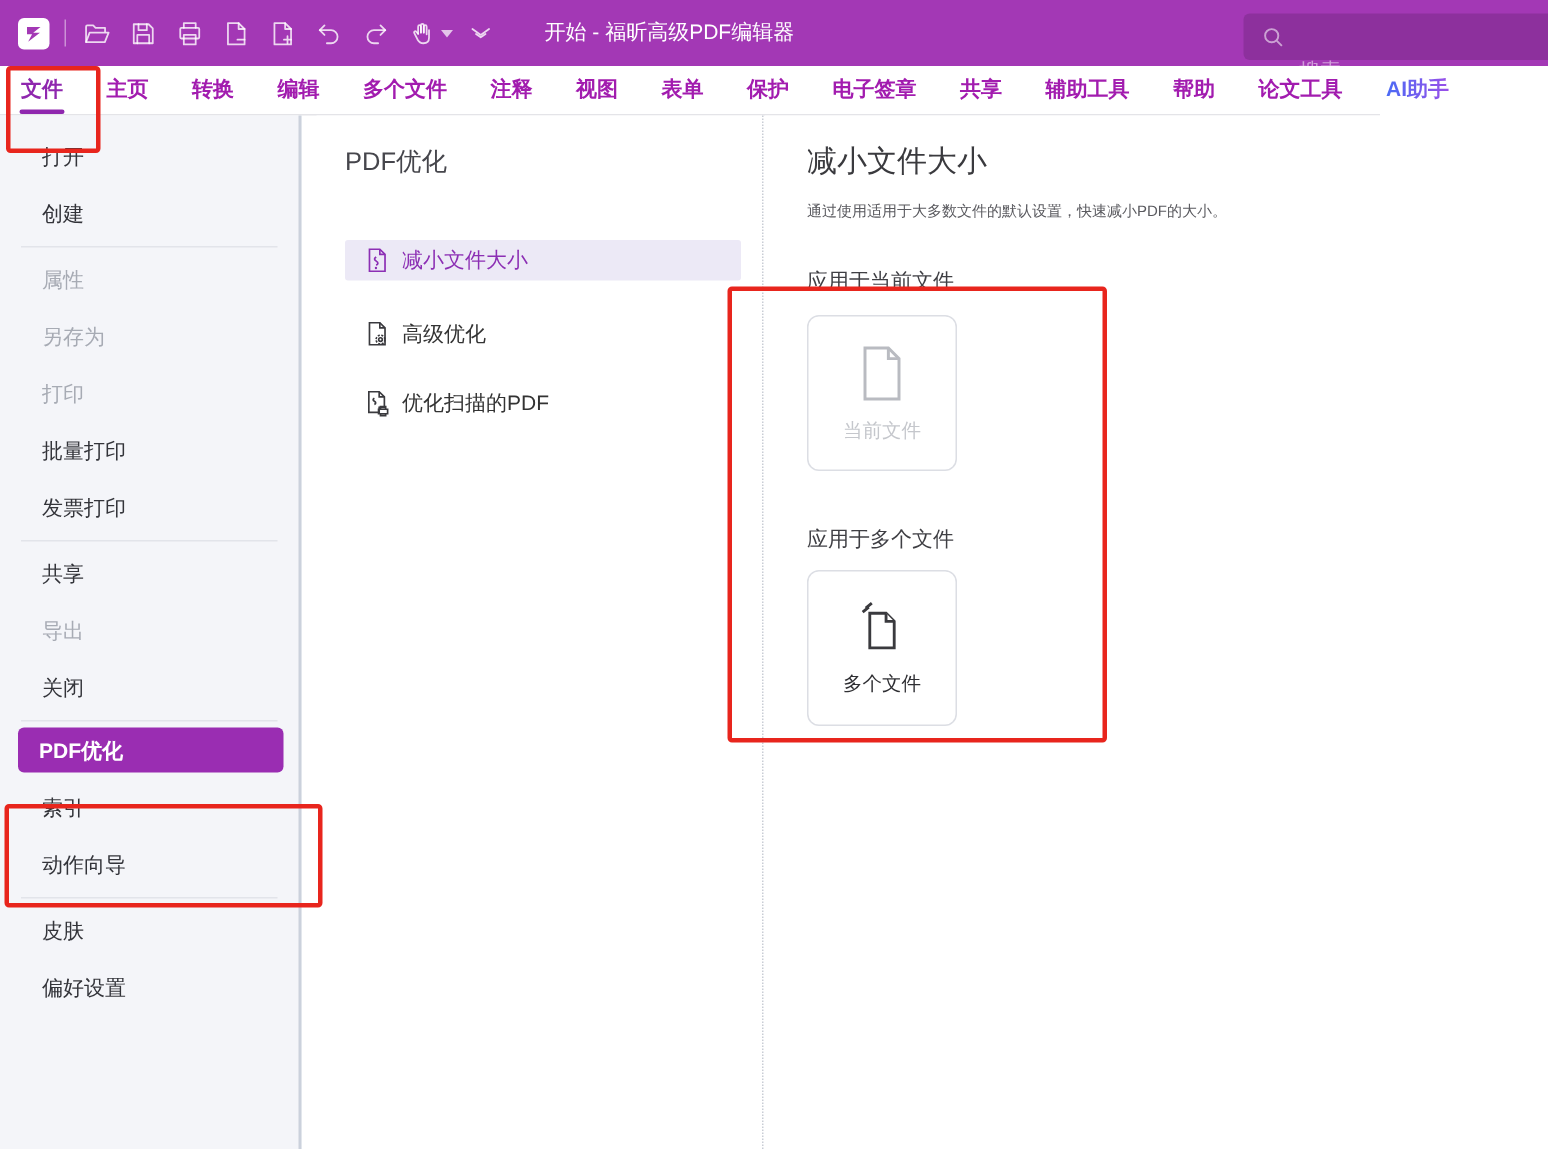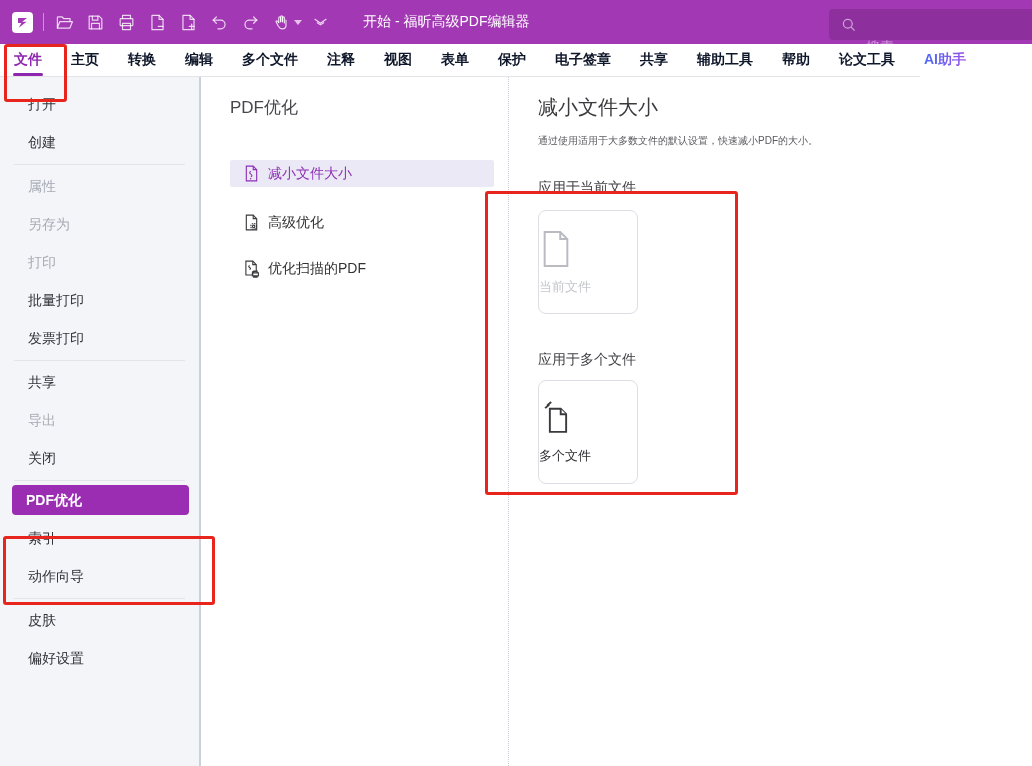--- a/index.html
+++ b/index.html
@@ -33,21 +33,21 @@
   .searchbox input { background:transparent; border:none; outline:none; color:#fff;
     font-size:14px; margin-left:9px; width:130px; font-family:inherit;margin-top:44px; }
   .searchbox input::placeholder { color:rgba(255,255,255,.5); }
 
   
   .menubar {
     position:absolute; left:0; top:44px; width:920px; height:33px; background:#fff;
     border-bottom:1px solid #E4E4E8; display:flex; align-items:center;
     padding-left:14px; gap:29px;
   }
-  .menu-item { font-size:14px; font-weight:600; color:#0f172a; white-space:nowrap; position:relative; cursor:default; }
+  .menu-item { font-size:14px; font-weight:600; color:#a21caf; white-space:nowrap; position:relative; cursor:default; }
   .menu-item.active { color:#8F27AE; }
   .menu-item.active::after { content:""; position:absolute; left:-1px; right:-1px;
     bottom:-7px; height:3px; background:#8F27AE; border-radius:2px; }
   .menu-item.accent {
     background:linear-gradient(90deg,#4A6BF5,#9A4FE8);
     -webkit-background-clip:text; background-clip:text; color:transparent; font-weight:700;
   }
 
   
   .sidebar {
@@ -81,21 +81,21 @@
   .row-0 { top:83px; } .row-1 { top:132px; } .row-2 { top:178px; }
 
   
   .rightp { position:absolute; left:510px; top:77px; bottom:0; right:0; background:#fff; }
   .rp-heading { position:absolute; left:28px; top:17px; font-size:20px; color:#3A3A3E; font-weight:400; }
   .rp-desc { position:absolute; left:28px; top:57px; font-size:10px; color:#5A5A5F; }
   .rp-label { position:absolute; left:28px; font-size:14px; color:#3F3F44; }
   .lbl-cur { top:102px; } .lbl-multi { top:274px; }
   .file-btn { position:absolute; left:28px; width:100px; height:104px;
     border:1px solid #DCDEE4; border-radius:8px; background:#fff;
-    display:flex; flex-direction:column; justify-content:center; gap:9px;
+    display:flex; flex-direction:column; align-items:center; justify-content:center; gap:9px;
     cursor:pointer; }
   .btn-cur { top:133px; cursor:default; }
   .btn-multi { top:303px; }
   .file-btn .blabel { font-size:13px; }
   .btn-cur .blabel { color:#C5C7CC; }
   .btn-multi .blabel { color:#2F2F33; }
   .btn-cur svg { stroke:#B9BBC1; fill:none; stroke-width:1.4; }
   .btn-multi svg { stroke:#3A3A3E; fill:#fff; stroke-width:1.4; }
 
   

